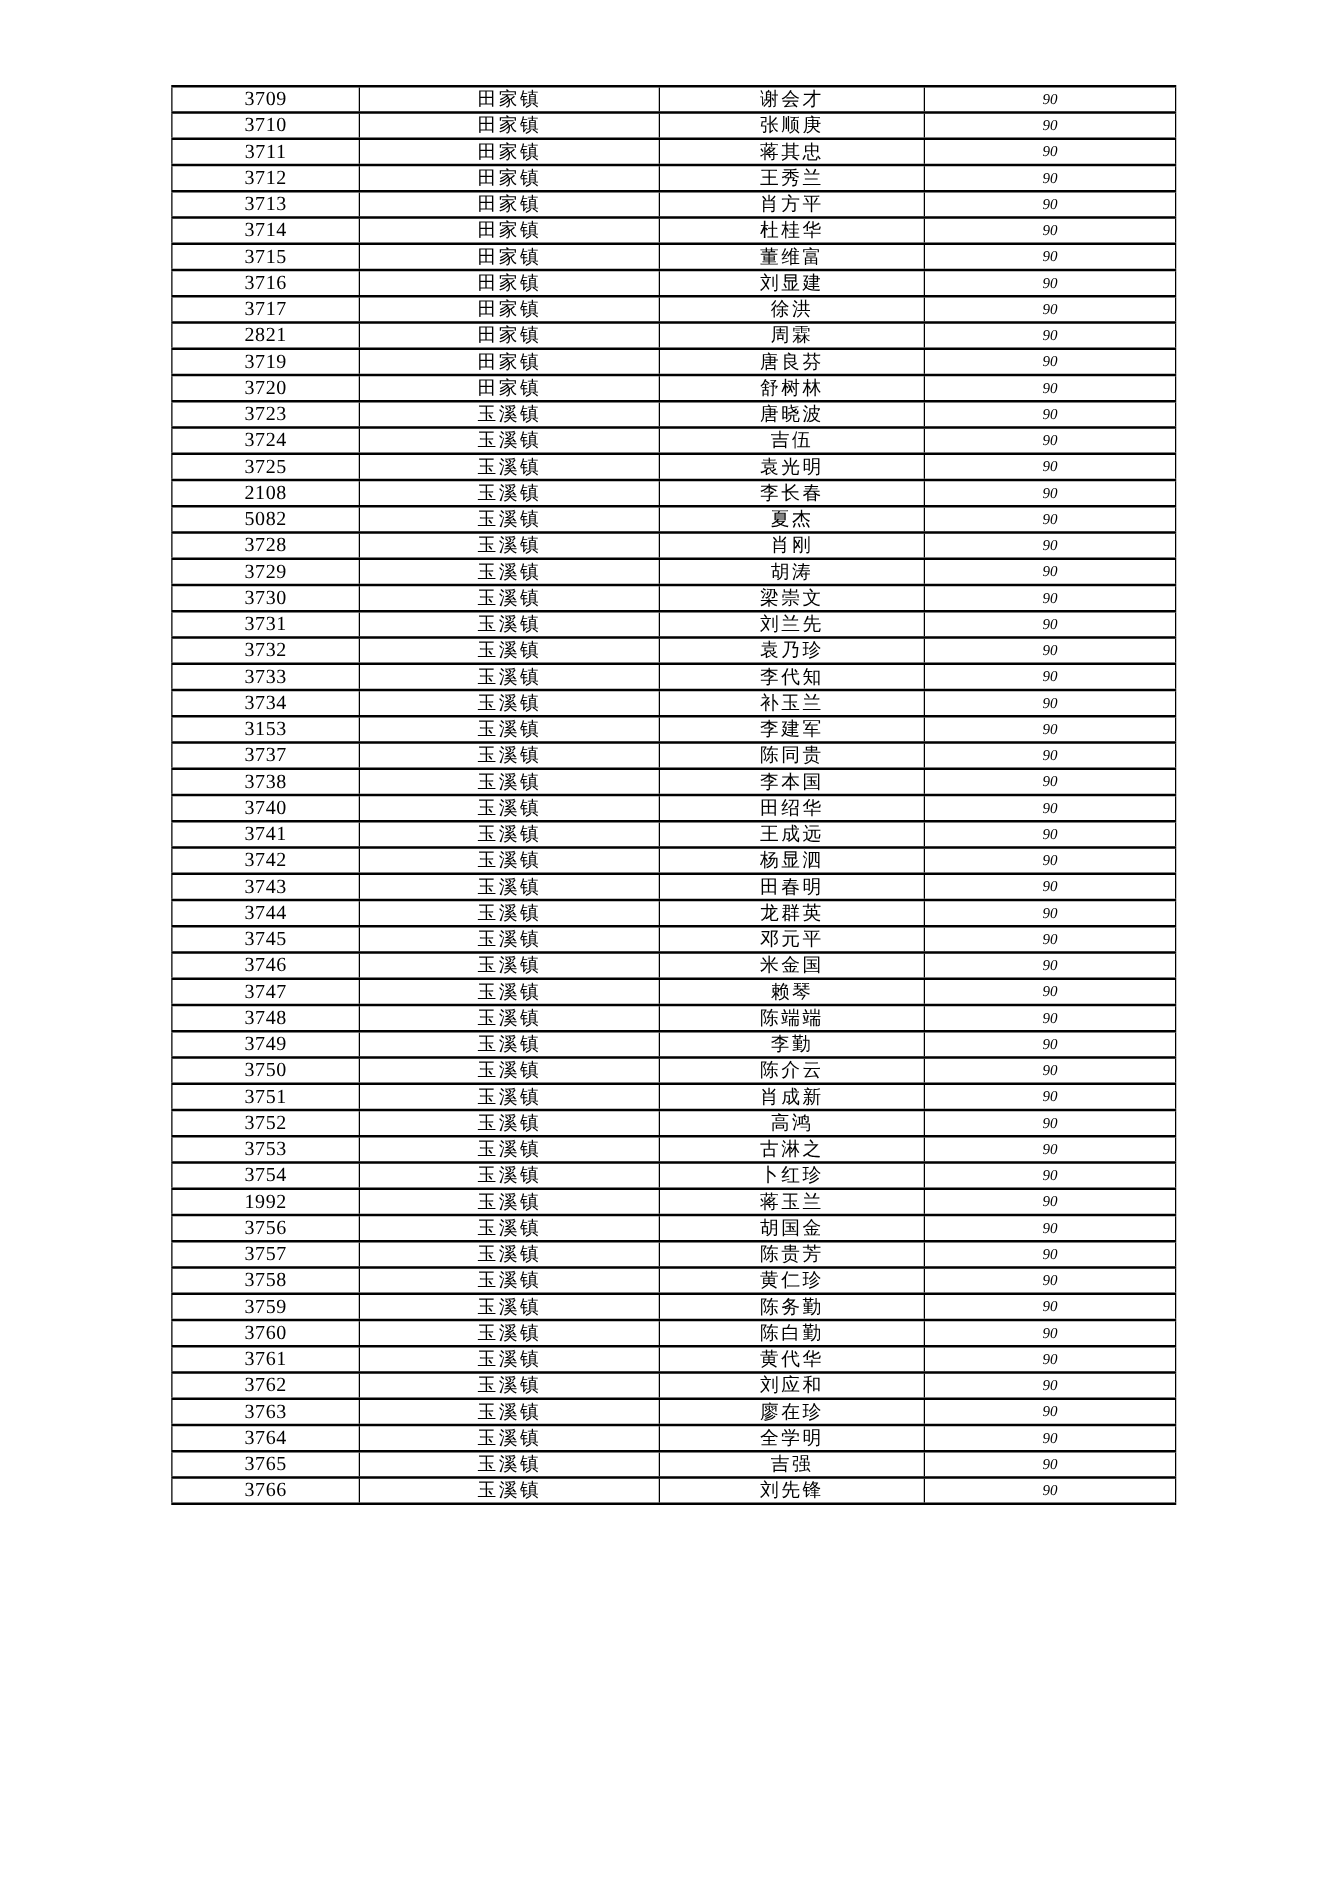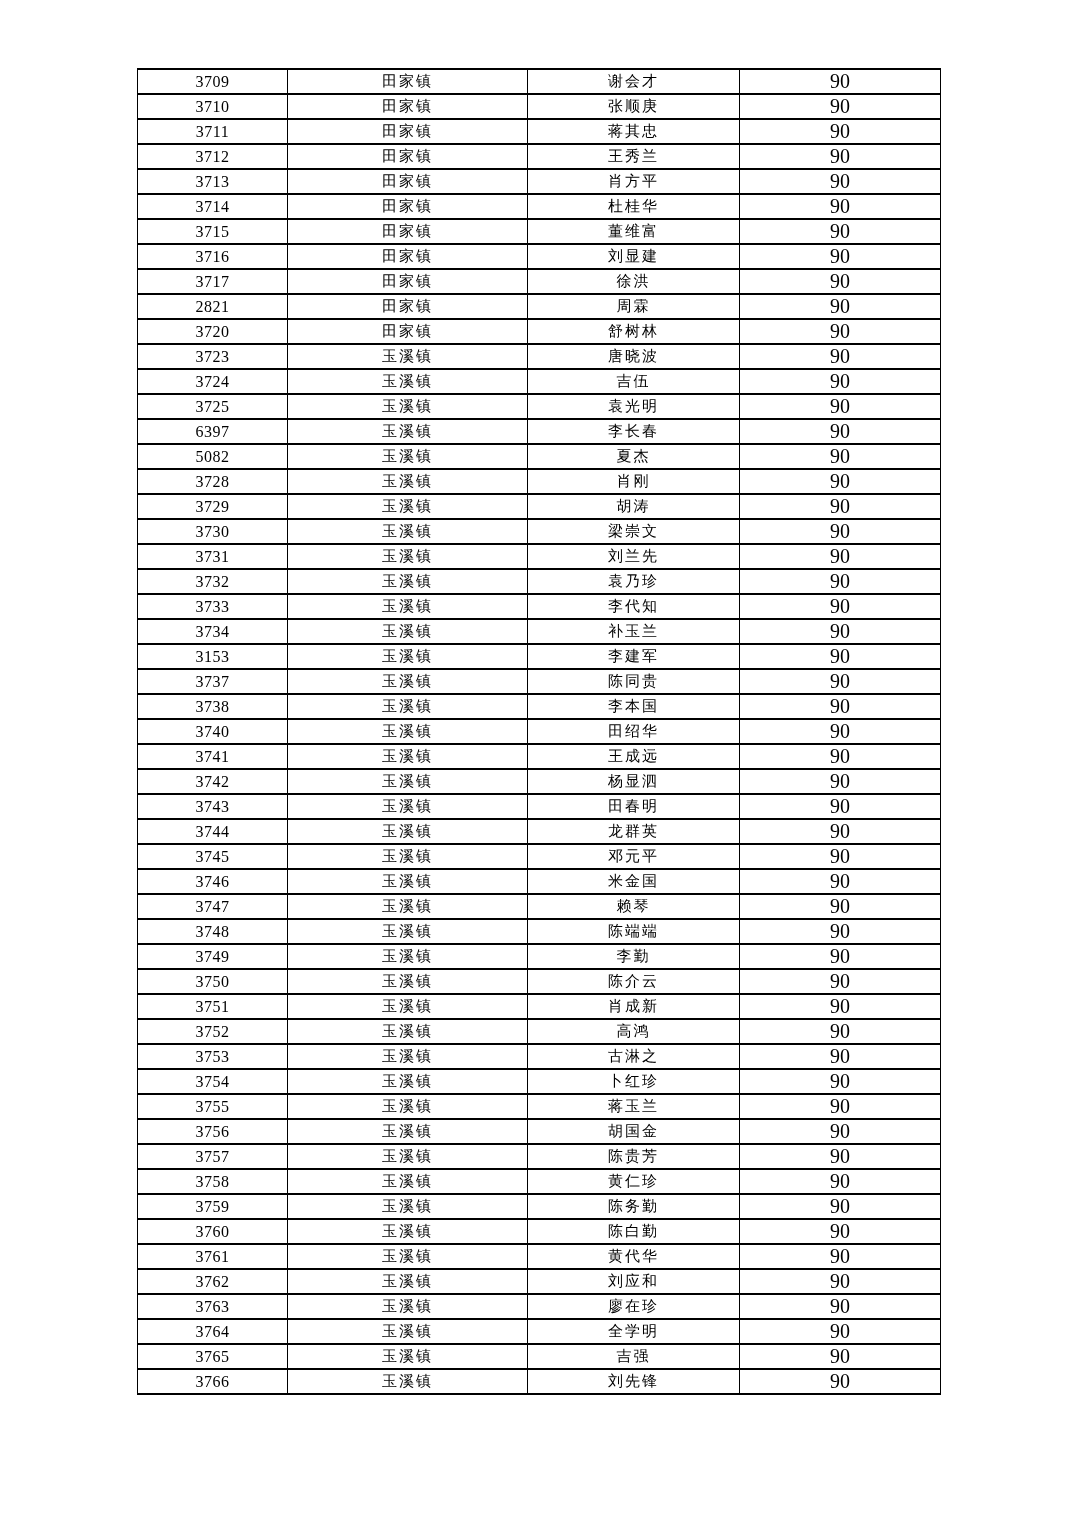--- a/index.html
+++ b/index.html
@@ -38,21 +38,22 @@
   }
   td.cell-no {
     font-size: 16px;
     letter-spacing: 0.5px;
   }
   td.cell-town, td.cell-name {
     font-size: 15px;
     letter-spacing: 2px;
   }
   td.cell-score {
-    font-size: 20px;
+    font-size: 12px;
+    font-style: italic;
   }
   col.c-no    { width: 150px; }
   col.c-town  { width: 240px; }
   col.c-name  { width: 212px; }
   col.c-score { width: 201px; }
 </style>
 </head>
 <body>
 
 <div class="page">
@@ -118,20 +119,26 @@
     <td class="cell-name">徐洪</td>
     <td class="cell-score">90</td>
   </tr>
         <tr>
     <td class="cell-no">2821</td>
     <td class="cell-town">田家镇</td>
     <td class="cell-name">周霖</td>
     <td class="cell-score">90</td>
   </tr>
         <tr>
+    <td class="cell-no">3719</td>
+    <td class="cell-town">田家镇</td>
+    <td class="cell-name">唐良芬</td>
+    <td class="cell-score">90</td>
+  </tr>
+        <tr>
     <td class="cell-no">3720</td>
     <td class="cell-town">田家镇</td>
     <td class="cell-name">舒树林</td>
     <td class="cell-score">90</td>
   </tr>
         <tr>
     <td class="cell-no">3723</td>
     <td class="cell-town">玉溪镇</td>
     <td class="cell-name">唐晓波</td>
     <td class="cell-score">90</td>
@@ -142,21 +149,21 @@
     <td class="cell-name">吉伍</td>
     <td class="cell-score">90</td>
   </tr>
         <tr>
     <td class="cell-no">3725</td>
     <td class="cell-town">玉溪镇</td>
     <td class="cell-name">袁光明</td>
     <td class="cell-score">90</td>
   </tr>
         <tr>
-    <td class="cell-no">6397</td>
+    <td class="cell-no">2108</td>
     <td class="cell-town">玉溪镇</td>
     <td class="cell-name">李长春</td>
     <td class="cell-score">90</td>
   </tr>
         <tr>
     <td class="cell-no">5082</td>
     <td class="cell-town">玉溪镇</td>
     <td class="cell-name">夏杰</td>
     <td class="cell-score">90</td>
   </tr>
@@ -304,21 +311,21 @@
     <td class="cell-name">古淋之</td>
     <td class="cell-score">90</td>
   </tr>
         <tr>
     <td class="cell-no">3754</td>
     <td class="cell-town">玉溪镇</td>
     <td class="cell-name">卜红珍</td>
     <td class="cell-score">90</td>
   </tr>
         <tr>
-    <td class="cell-no">3755</td>
+    <td class="cell-no">1992</td>
     <td class="cell-town">玉溪镇</td>
     <td class="cell-name">蒋玉兰</td>
     <td class="cell-score">90</td>
   </tr>
         <tr>
     <td class="cell-no">3756</td>
     <td class="cell-town">玉溪镇</td>
     <td class="cell-name">胡国金</td>
     <td class="cell-score">90</td>
   </tr>

